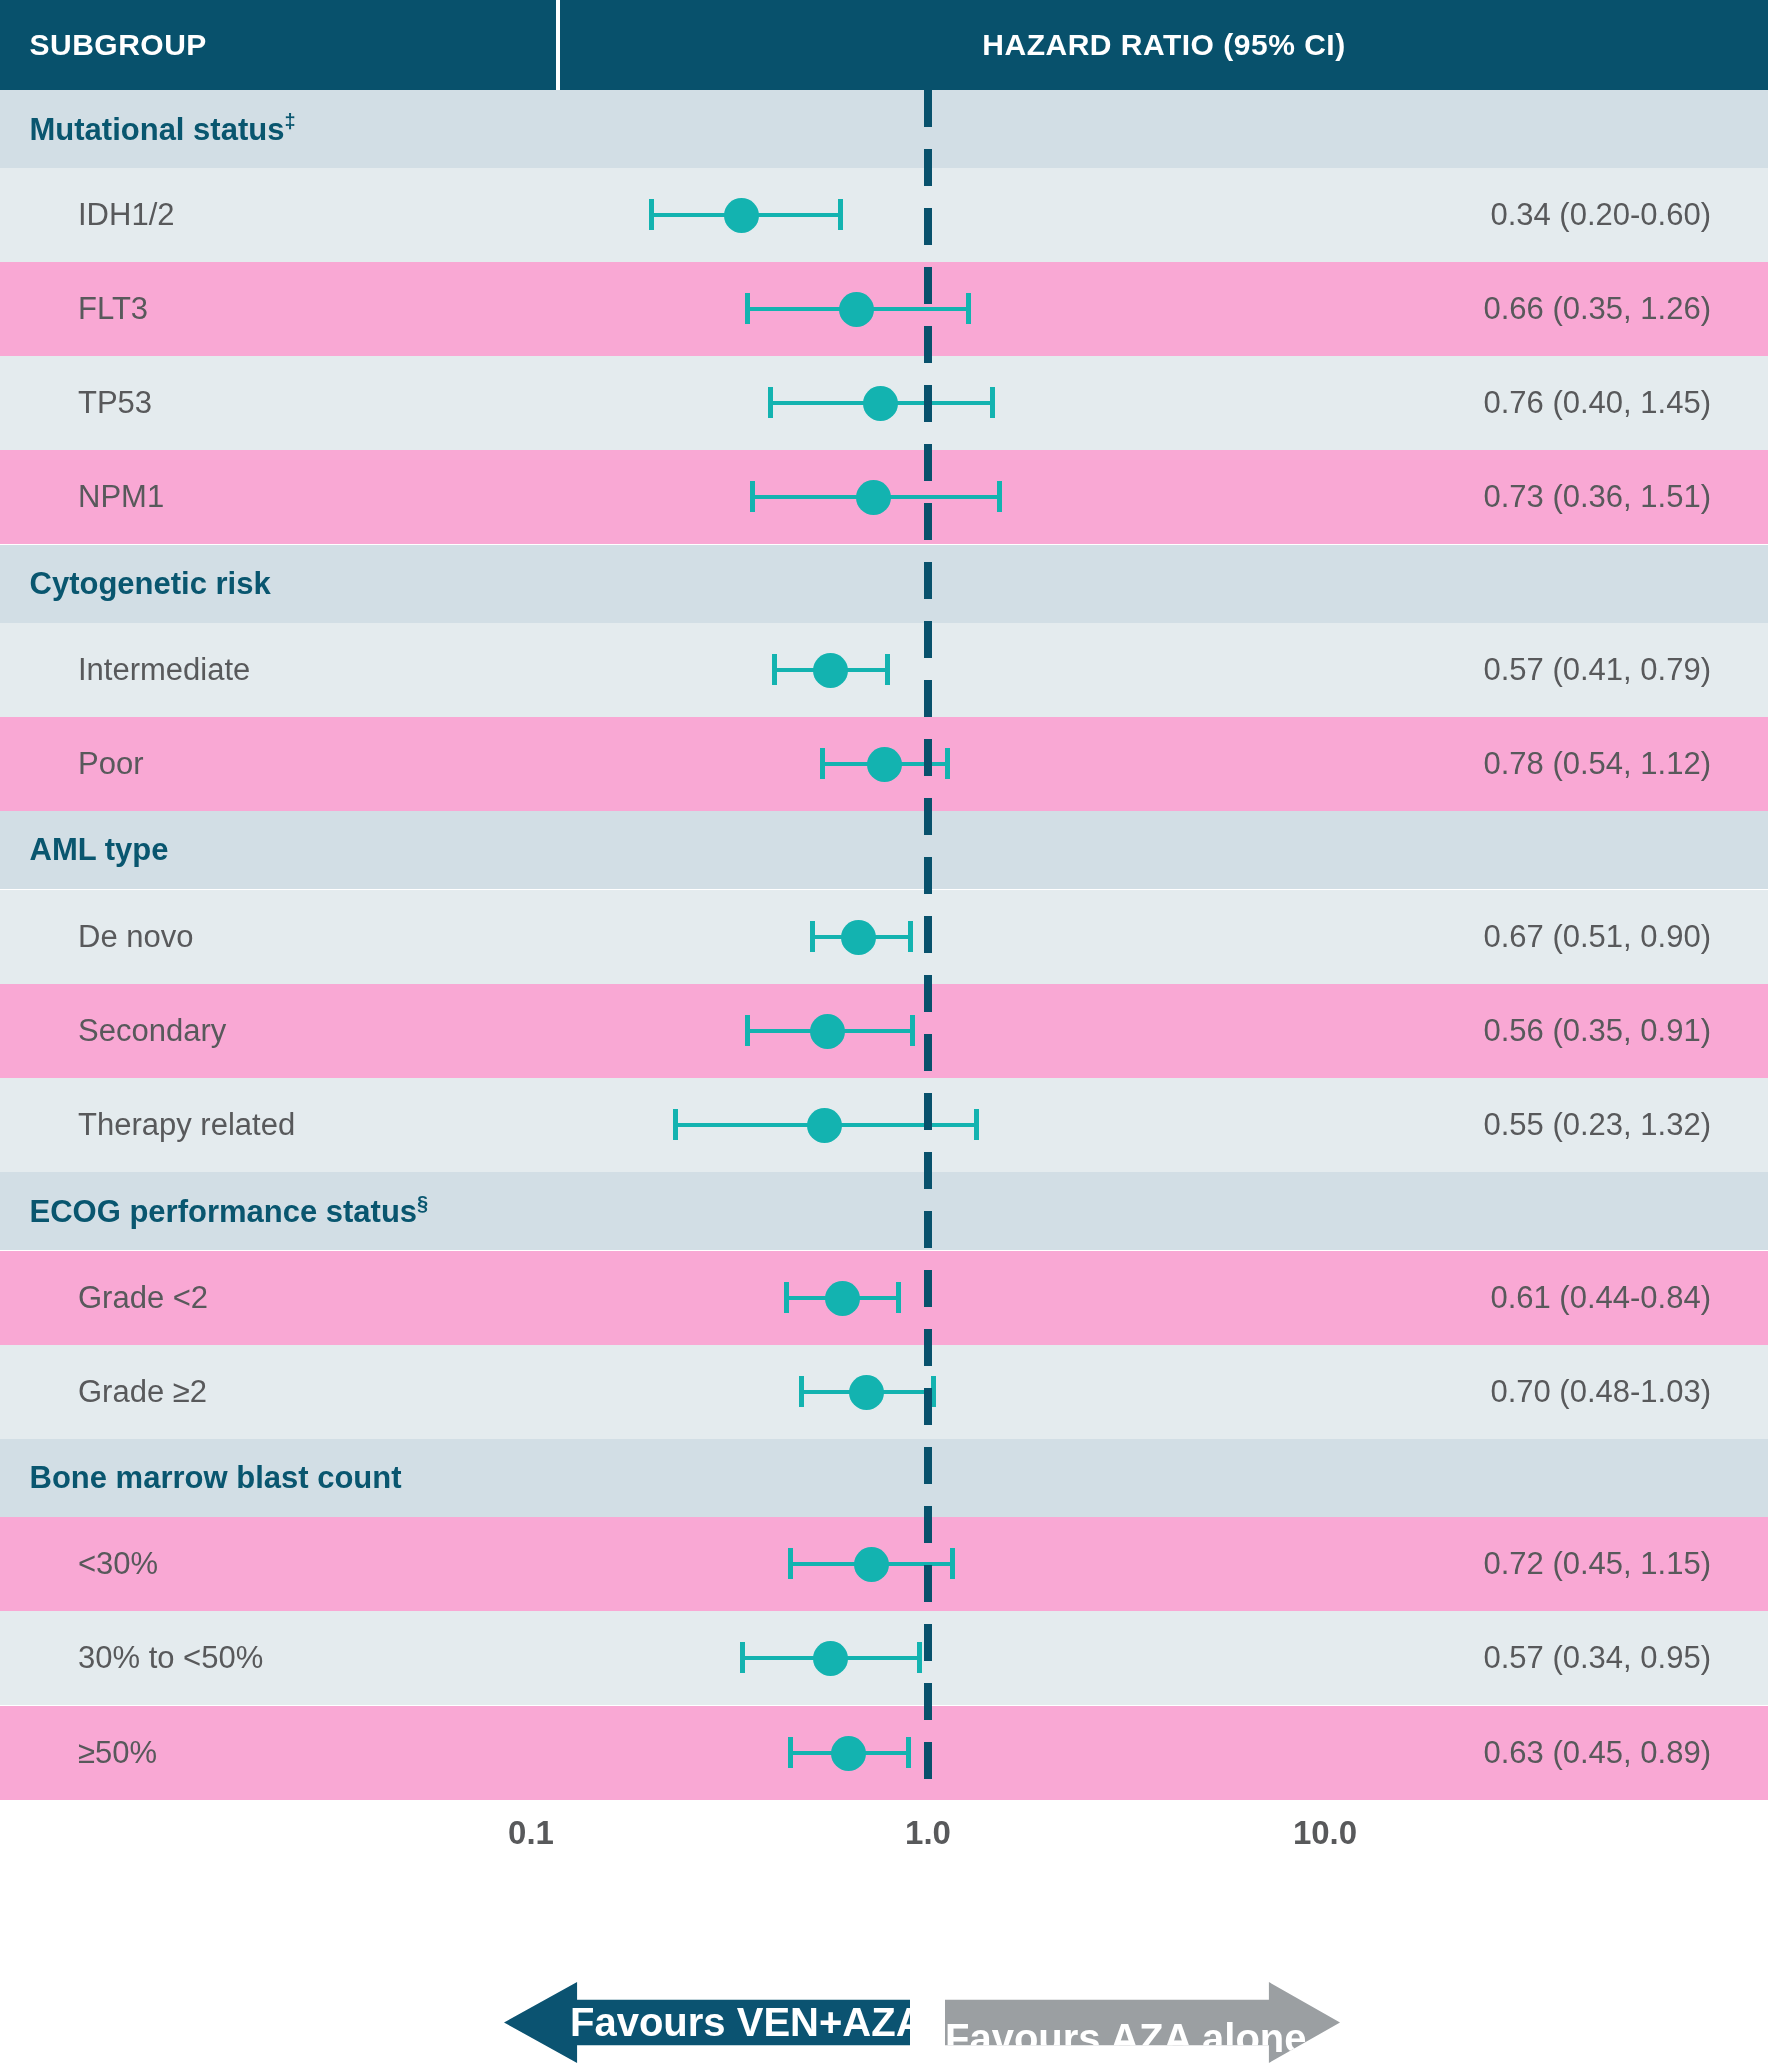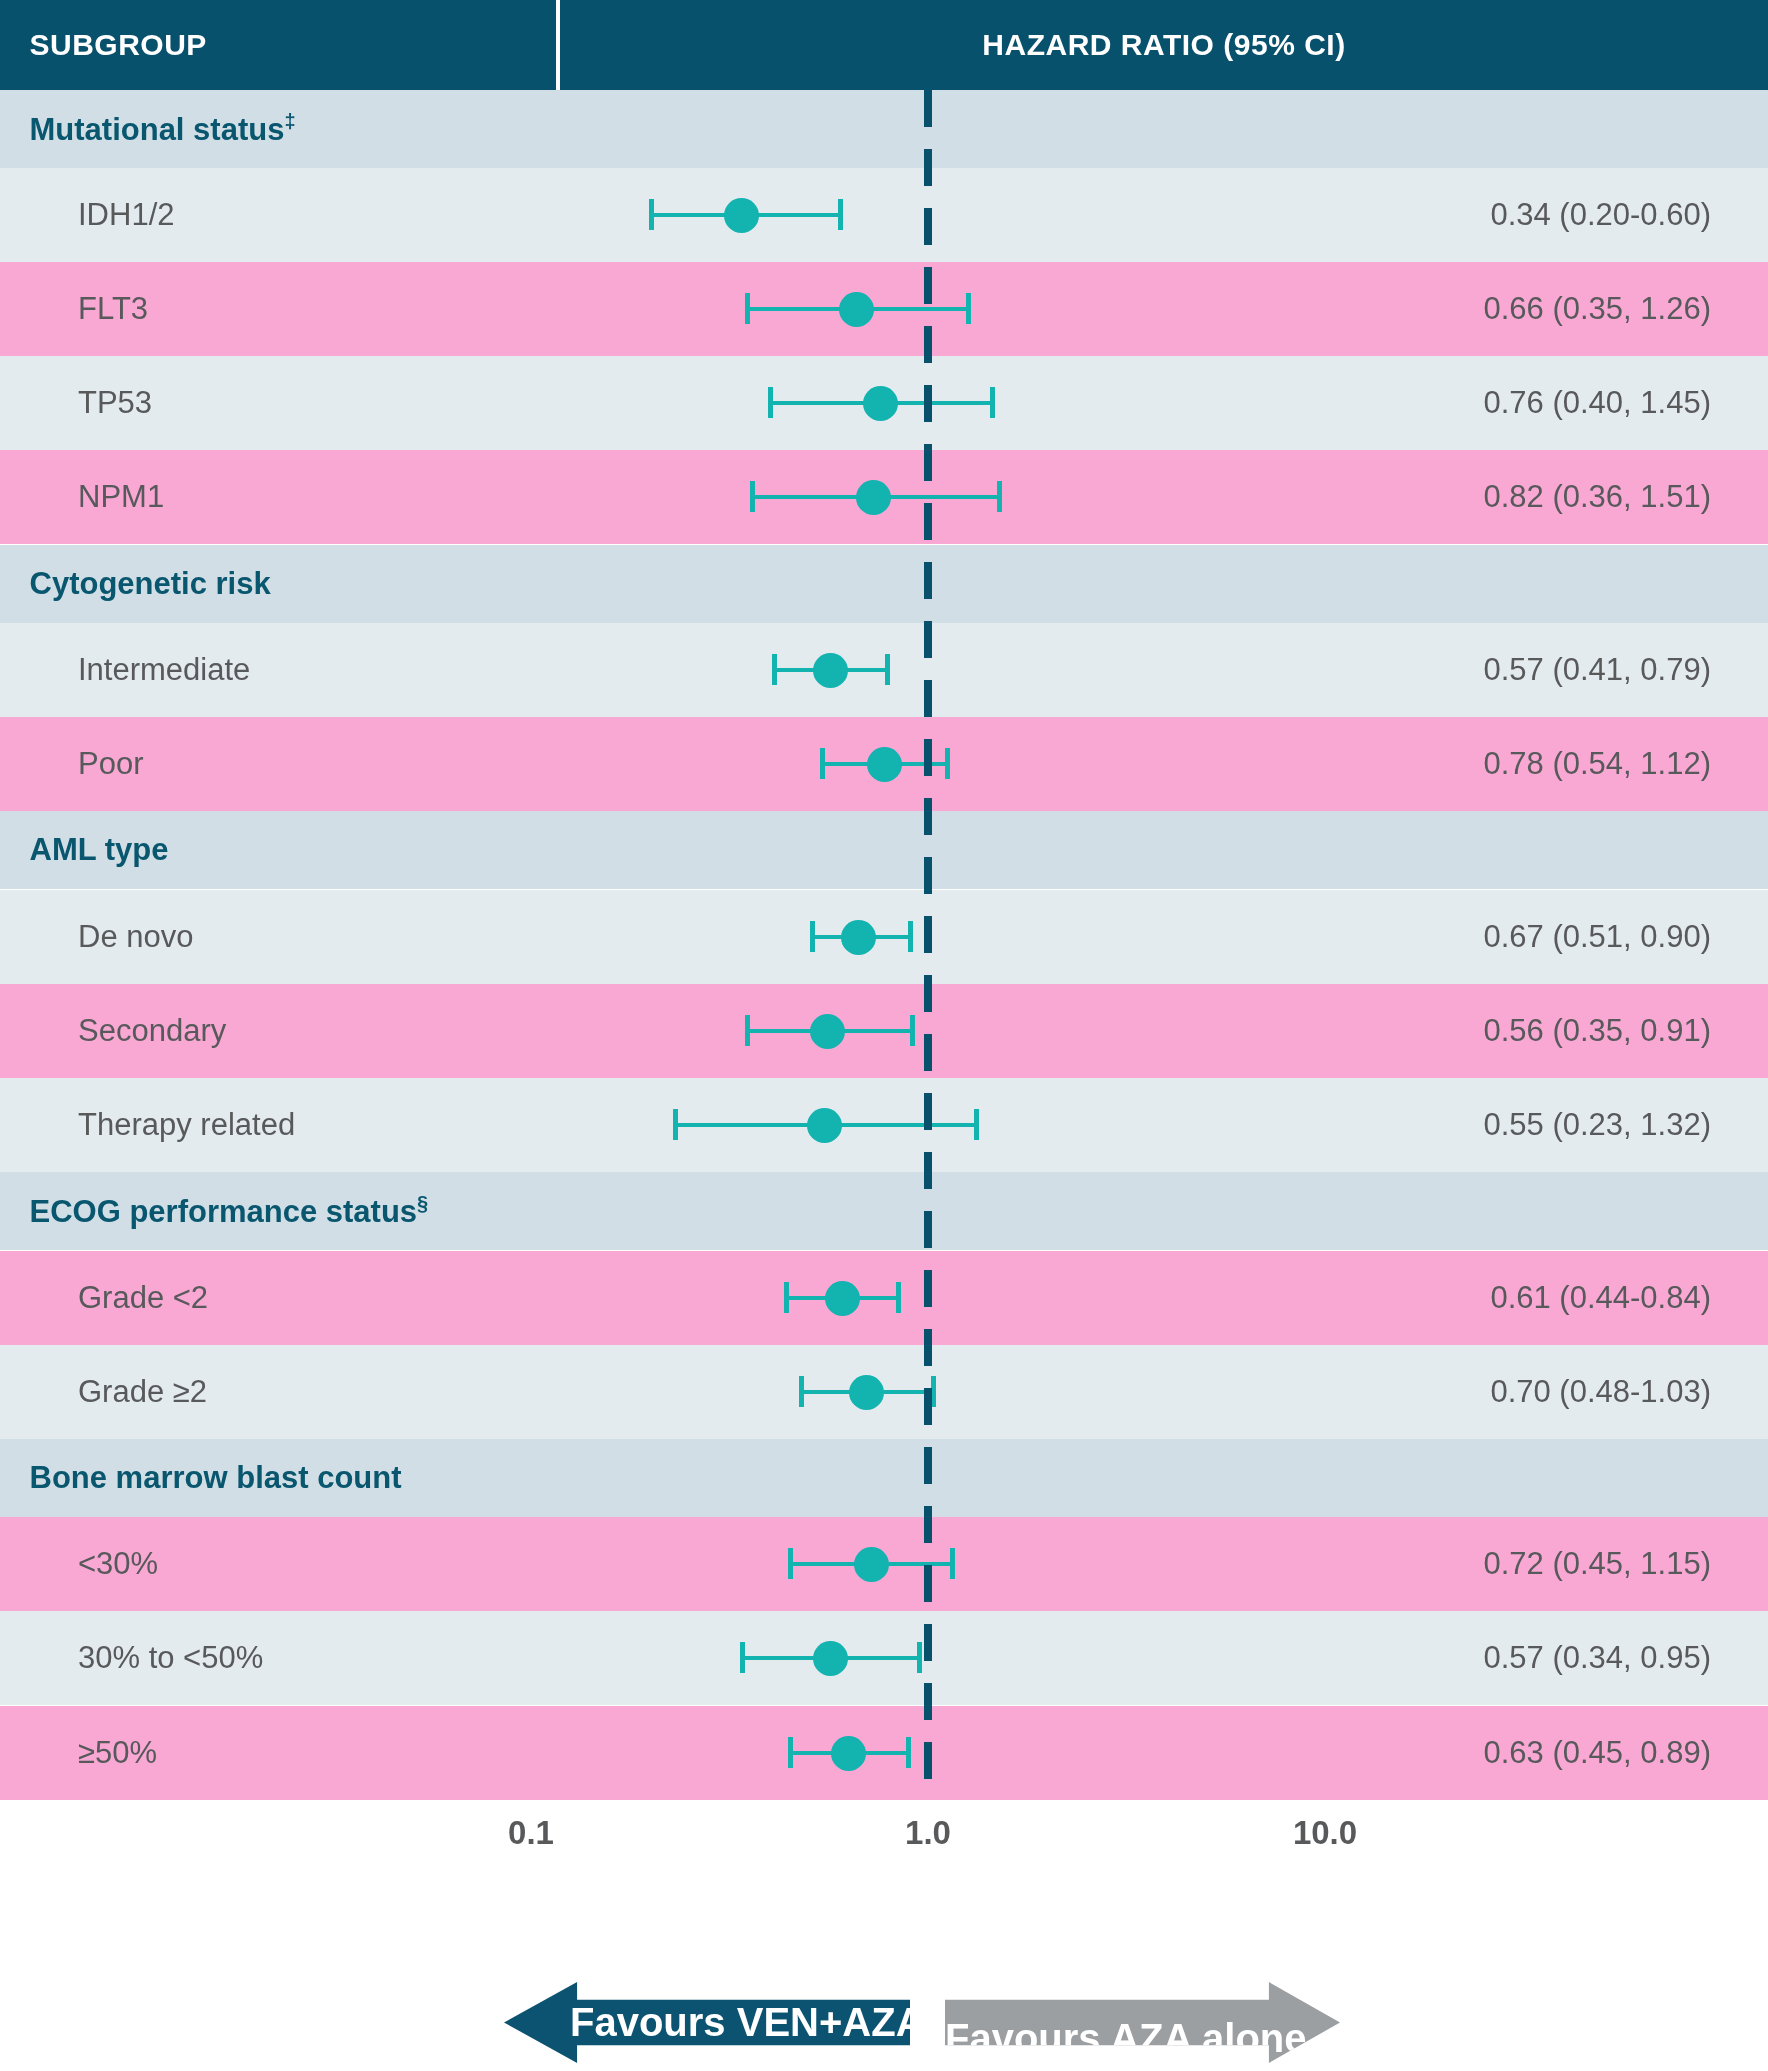--- a/index.html
+++ b/index.html
@@ -131,21 +131,21 @@
       </div>
       <div class="row plain" style="top: 450px; height: 94px;">
         <div class="cell-left">
           <div class="sub-label">NPM1</div>
         </div>
         <div class="cell-right">
           <div class="ciline" style="left: 192px; width: 247px;"></div>
           <div class="cap" style="left: 190px;"></div>
           <div class="cap" style="left: 437px;"></div>
           <div class="dot" style="left: 296px;"></div>
-          <div class="hr-text">0.82 (0.36, 1.51)</div>
+          <div class="hr-text">0.73 (0.36, 1.51)</div>
         </div>
       </div>
       <div class="row group" style="top: 545px; height: 78px;">
         <div class="cell-left">
           <div class="grp-label">Cytogenetic risk</div>
         </div>
         <div class="cell-right"></div>
       </div>
       <div class="row alt" style="top: 623px; height: 94px;">
         <div class="cell-left">

